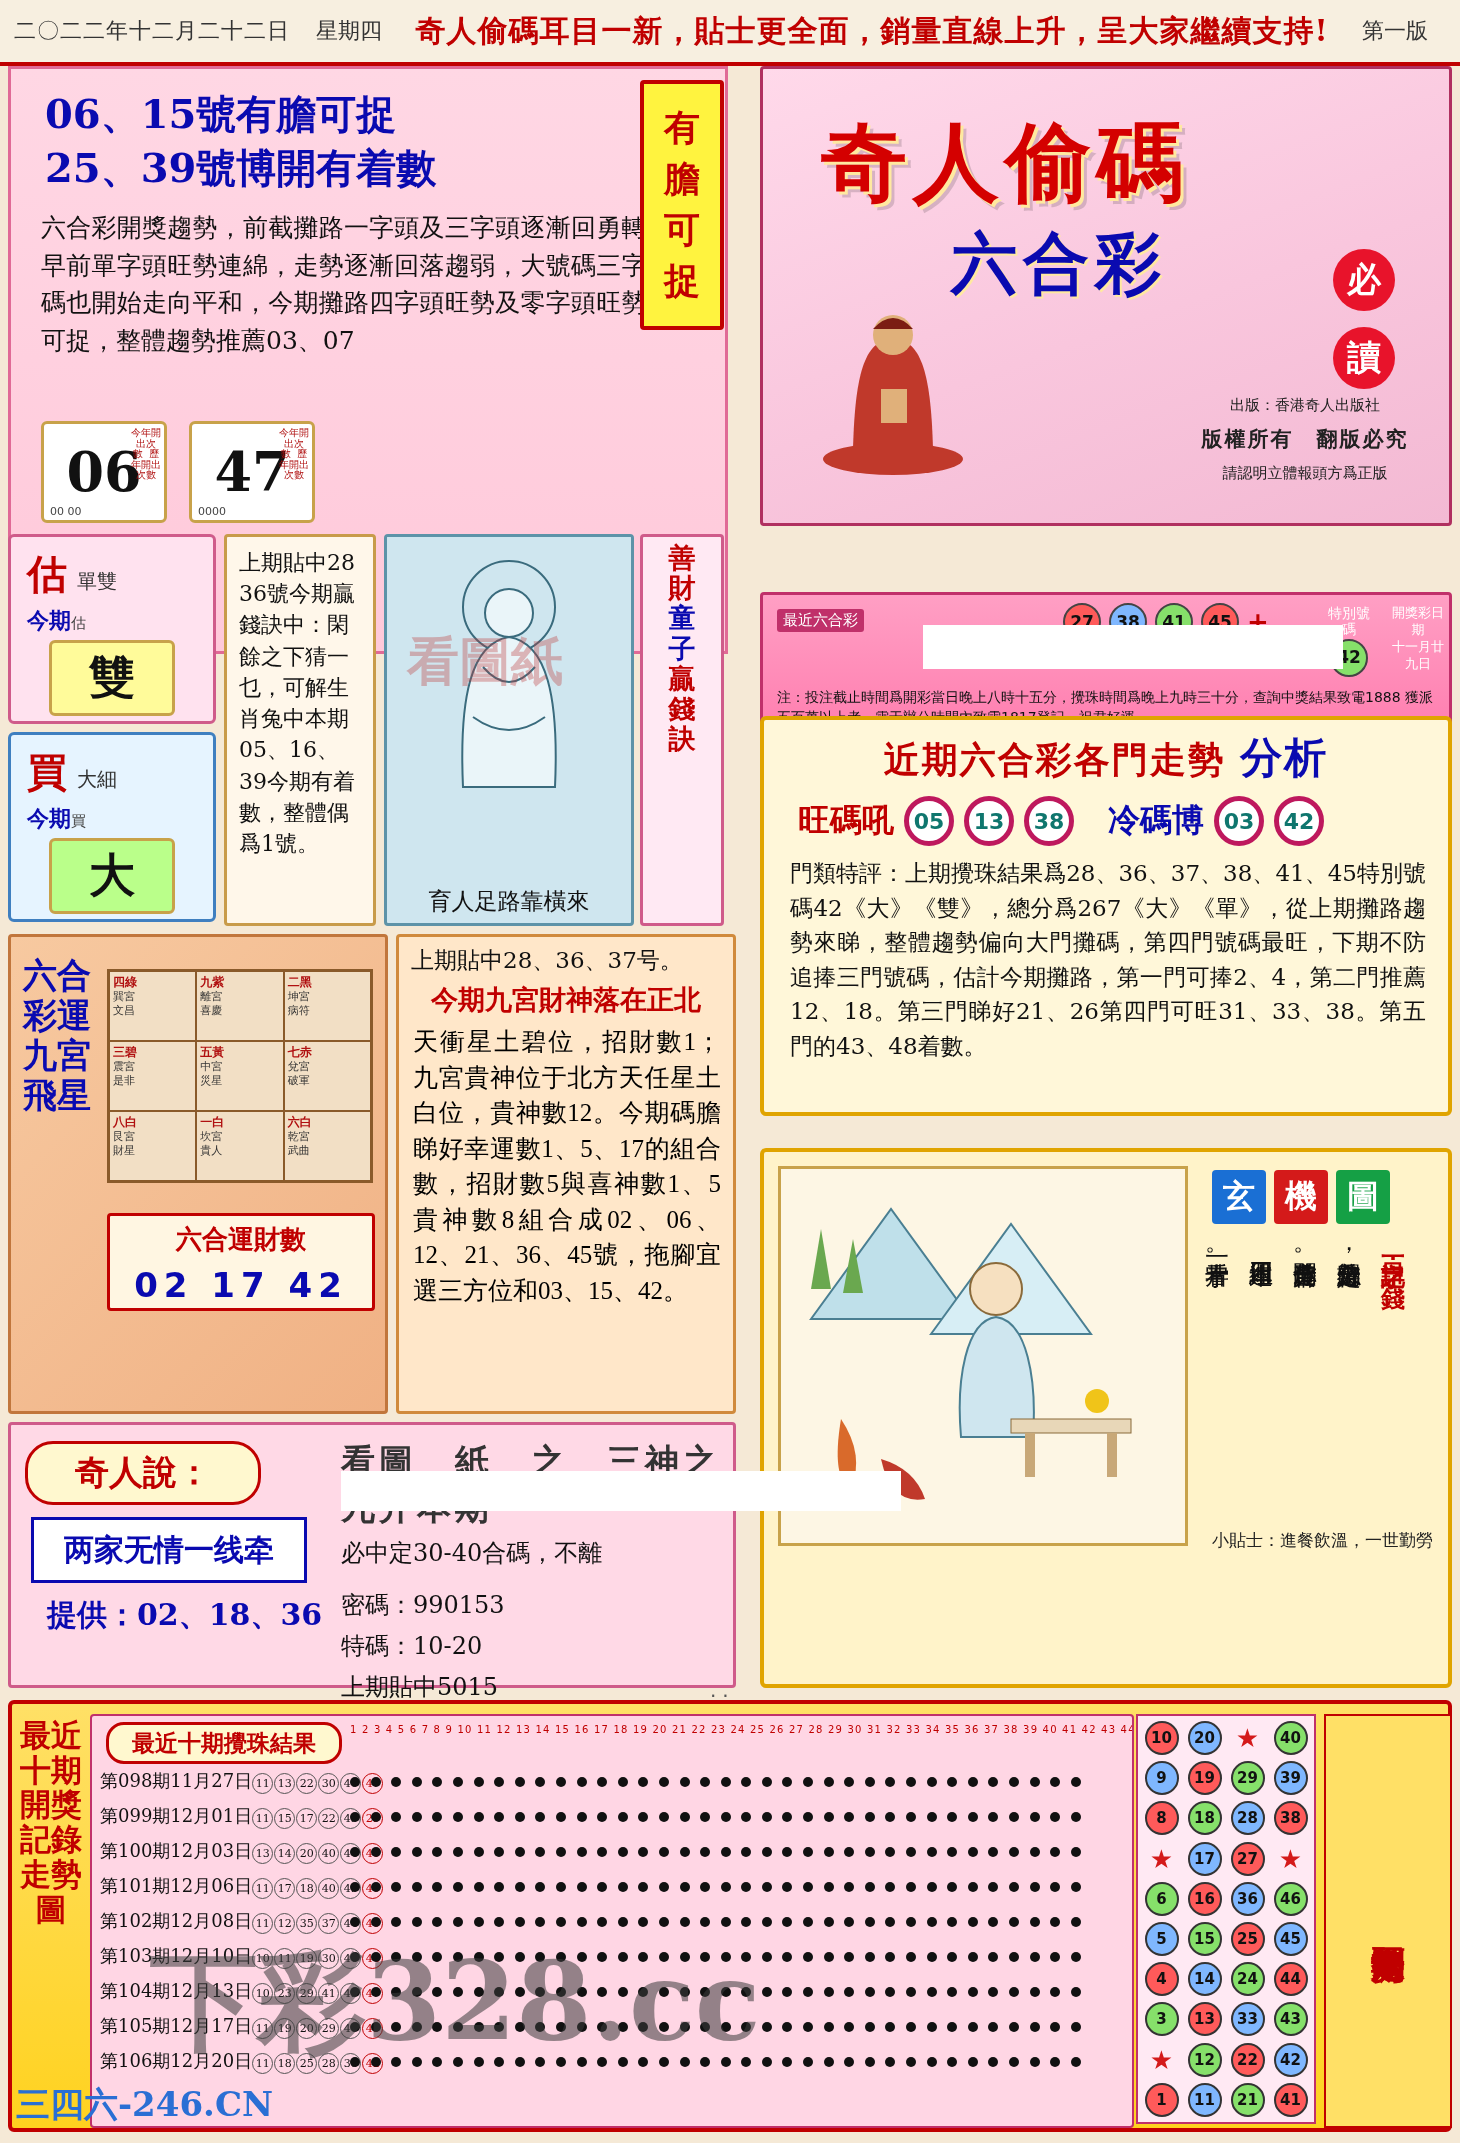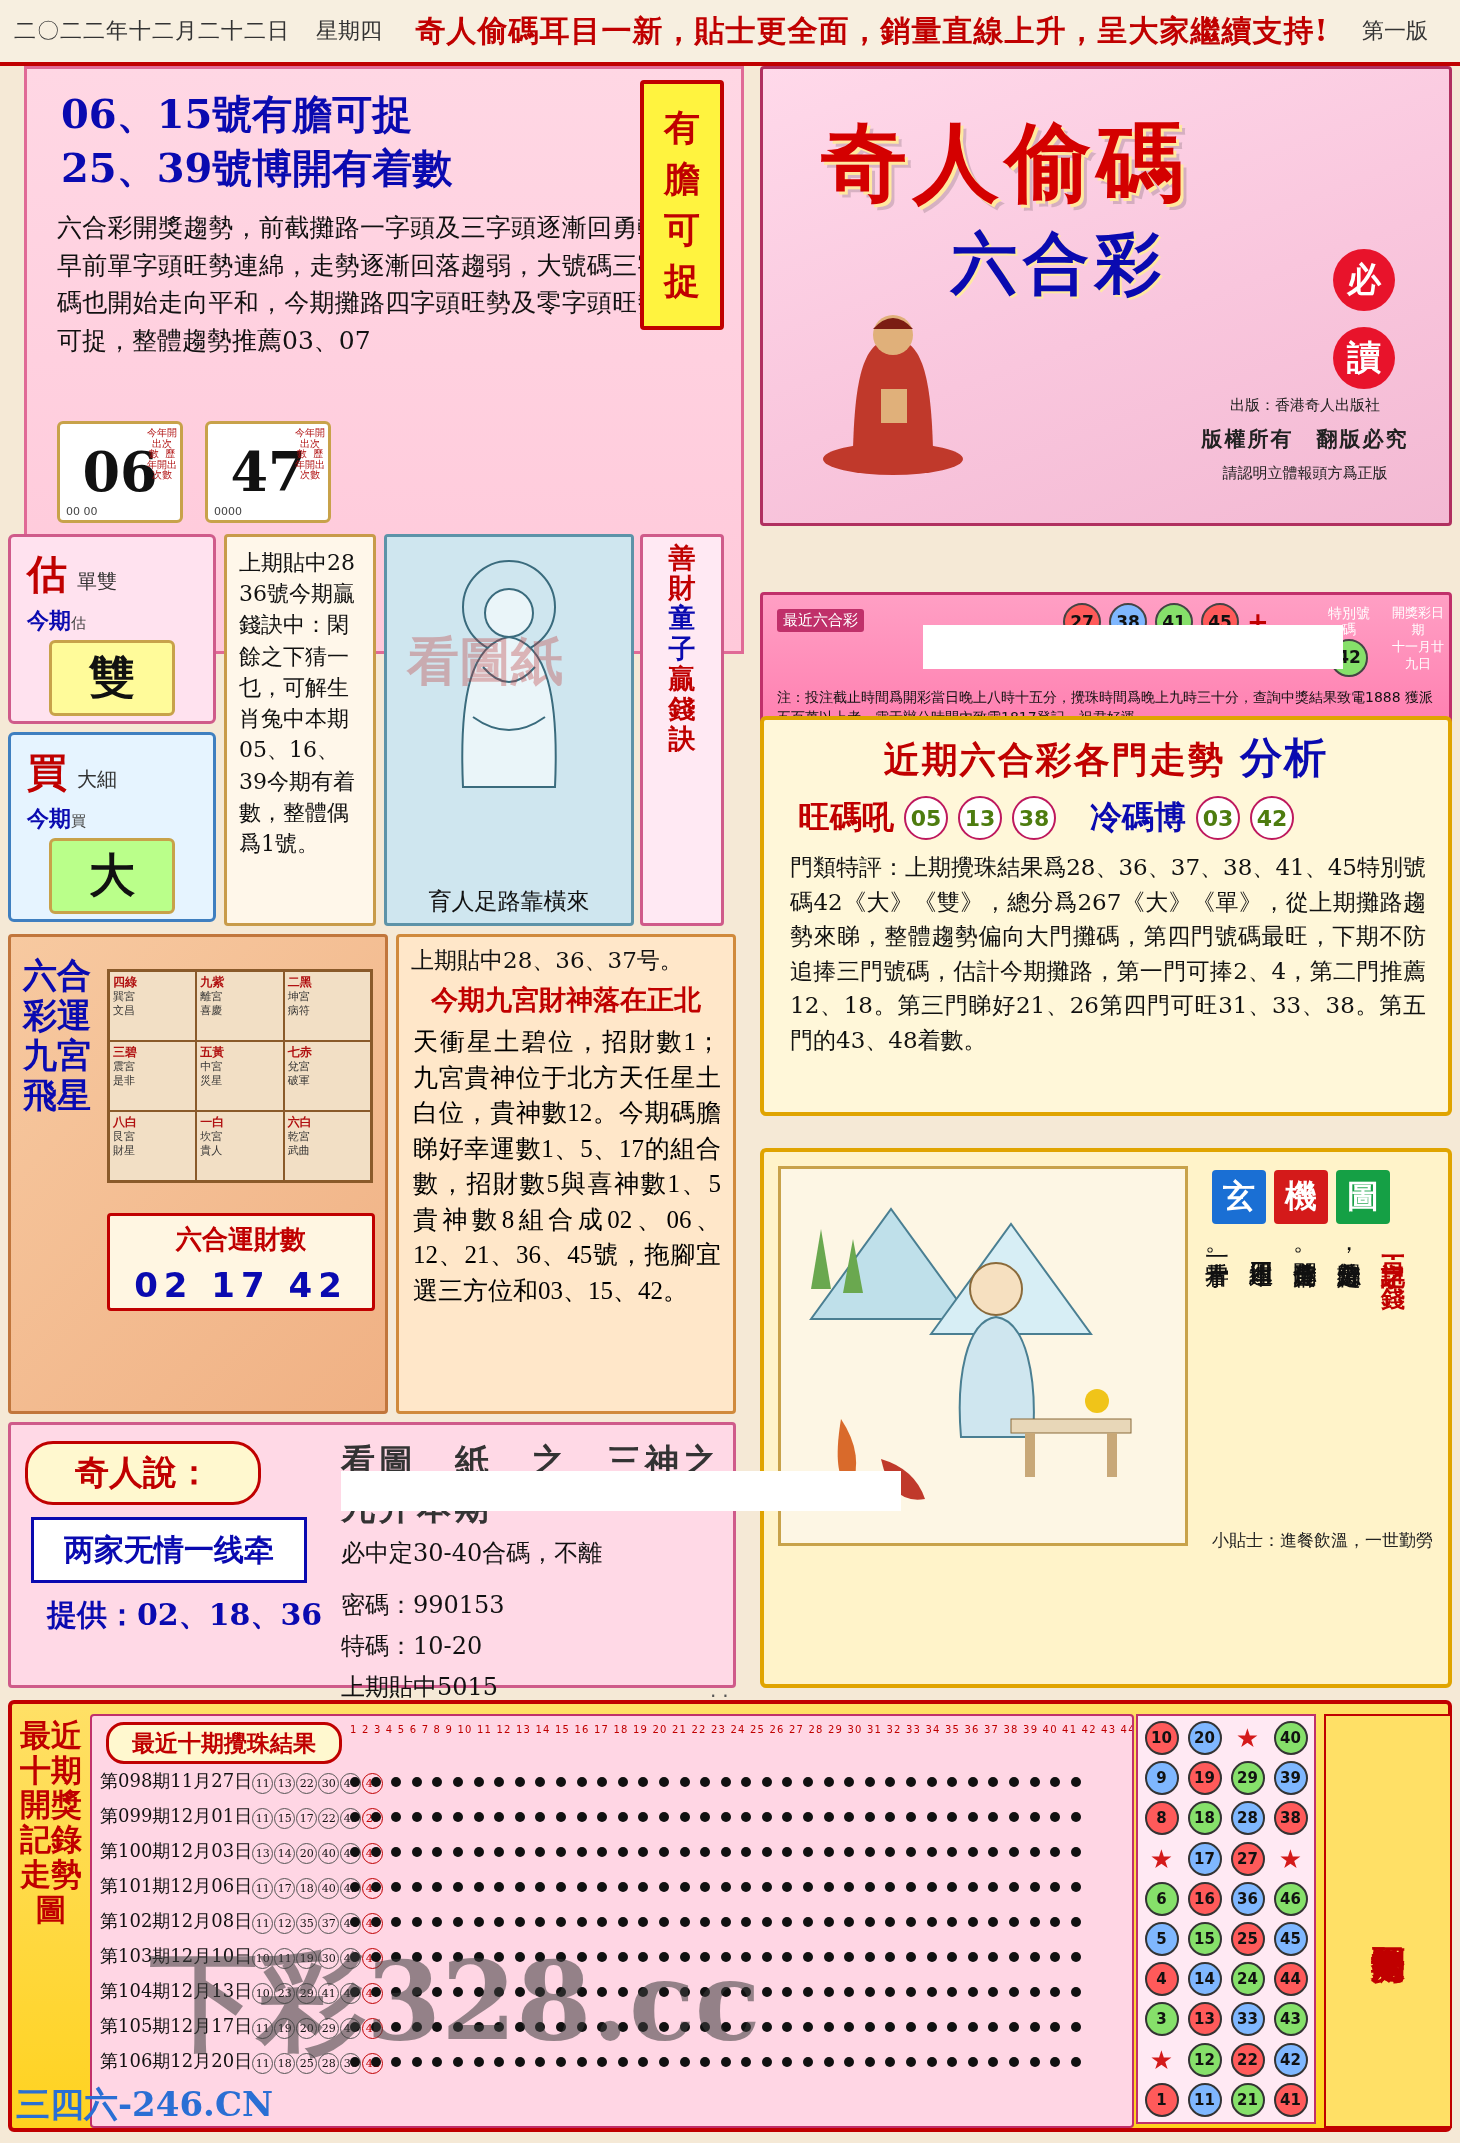--- a/index.html
+++ b/index.html
@@ -24,21 +24,21 @@
     letter-spacing:1px;white-space:nowrap;
     font-family:"DejaVu Serif","Liberation Serif",serif;
   }
   .topbar .edition{font-size:22px;color:#333;padding-right:32px;white-space:nowrap;}
 
   
   .panel{position:absolute;box-sizing:border-box;}
 
   
   .intro{
-    left:24px;top:66px;width:720px;height:588px;
+    left:8px;top:66px;width:720px;height:588px;
     background:linear-gradient(180deg,#ffd7e4 0%,#ffc9da 100%);
     border:3px solid #e06a96;border-radius:0;
   }
   .intro h1{
     margin:18px 0 0 34px;font-size:40px;color:#0a0ab0;font-weight:bold;
     font-family:"DejaVu Serif","Liberation Serif",serif;line-height:1.35;
   }
   .intro h1 .l2{display:block;}
   .intro p{
     margin:14px 28px 0 30px;font-size:25px;line-height:1.5;color:#111;
@@ -181,22 +181,22 @@
   }
   .an-title{
     margin:10px 0 0 0;text-align:center;font-size:36px;font-weight:bold;color:#c00000;
     font-family:"DejaVu Serif","Liberation Serif",serif;letter-spacing:2px;
   }
   .an-title .blue{color:#0a0ab0;font-size:42px;}
   .an-row{display:flex;align-items:center;gap:10px;margin:10px 0 0 34px;}
   .an-row .hot{font-size:32px;font-weight:bold;color:#c00000;font-family:"DejaVu Serif","Liberation Serif",serif;}
   .an-row .cold{font-size:32px;font-weight:bold;color:#0a0ab0;font-family:"DejaVu Serif","Liberation Serif",serif;margin-left:24px;}
   .circ{
-    width:40px;height:40px;border-radius:50%;border:2px solid #be185d;background:#fff;
-    display:flex;align-items:center;justify-content:center;font-size:22px;font-weight:bold;color:#4d7c0f;
+    width:40px;height:40px;border-radius:50%;border:5px solid #be185d;background:#fff;
+    display:flex;align-items:center;justify-content:center;font-size:22px;font-weight:bold;color:#0f766e;
   }
   .an-body{
     margin:10px 22px 0 26px;font-size:23px;line-height:1.5;color:#111;text-align:justify;
     font-family:"DejaVu Serif","Liberation Serif",serif;
   }
 
   
   .jiugong{
     left:8px;top:934px;width:380px;height:480px;
     background:linear-gradient(135deg,#f7c9a0 0%,#f0b184 100%);

